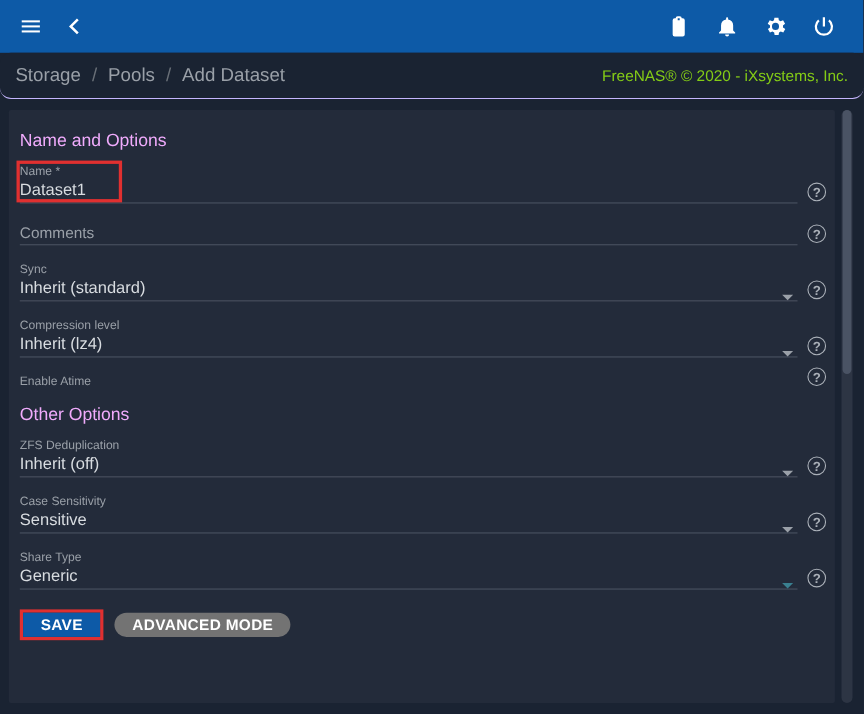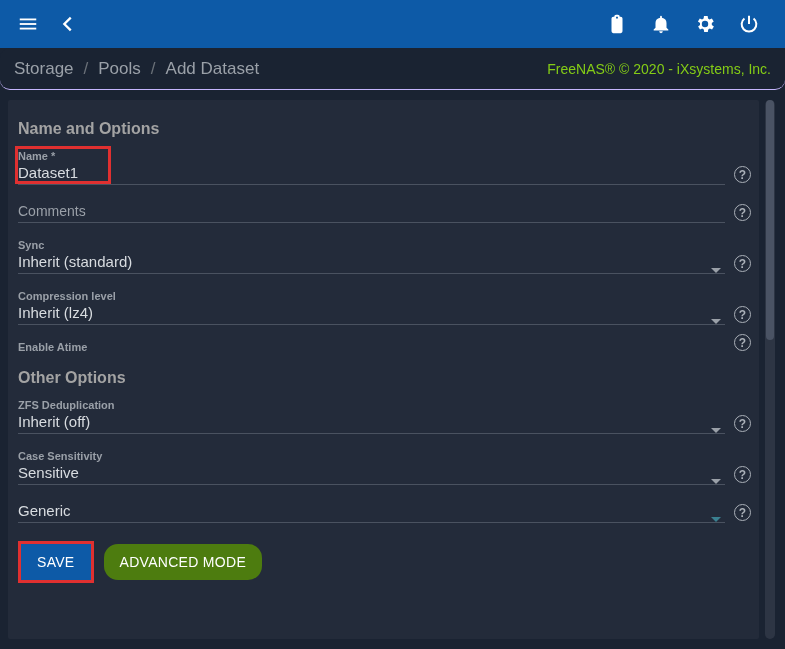--- a/index.html
+++ b/index.html
@@ -61,35 +61,34 @@
   }
   .scrollbar-thumb {
     position: absolute;
     top: 0; left: 1px; right: 1px;
     height: 240px;
     background: #4a5364;
     border-radius: 4px;
   }
   .section-title {
     font-size: 16px;
-    font-weight: bold;
-    color: #a3a3a3;
+    font-weight: normal;
+    color: #f0abfc;
     margin: 6px 0 12px 0;
   }
   .field {
     position: relative;
     margin-bottom: 16px;
     padding-right: 28px;
   }
   .field-label {
     font-size: 11px;
     color: #9aa0a8;
     margin-bottom: 1px;
     display: block;
-    font-weight: bold;
   }
   .field-row {
     display: flex;
     align-items: flex-end;
     border-bottom: 1px solid #4a5260;
     min-height: 22px;
   }
   .field-value {
     flex: 1;
     font-size: 15px;
@@ -126,32 +125,32 @@
     border: 3px solid #e03030;
     pointer-events: none;
   }
   .button-row {
     display: flex;
     gap: 10px;
     margin-top: 18px;
     align-items: center;
   }
   .btn {
-    height: 36px;
+    height: 22px;
     padding: 0 16px;
     font-size: 14px;
-    font-weight: normal;
+    font-weight: bold;
     border: none;
     cursor: pointer;
     display: flex; align-items: center; justify-content: center;
     letter-spacing: 0.3px;
   }
   .btn-save { background: #0d5aa7; color: #fff; }
   .btn-cancel { background: #f2c94c; color: #2a2a2a; }
-  .btn-adv { background: #4d7c0f; color: #fff; border-radius: 14px; }
+  .btn-adv { background: #737373; color: #fff; border-radius: 14px; }
   .save-wrap {
     border: 3px solid #e03030;
     padding: 0;
     display: inline-flex;
   }
 </style>
 </head>
 <body>
 
 <div class="topbar">
@@ -263,20 +262,21 @@
     <div class="field">
       <span class="field-label">Case Sensitivity</span>
       <div class="field-row">
         <span class="field-value">Sensitive</span>
         <span class="dropdown-arrow"></span>
       </div>
       <div class="help-icon">?</div>
     </div>
 
     <div class="field">
+      <span class="field-label">Share Type</span>
       <div class="field-row">
         <span class="field-value">Generic</span>
         <span class="dropdown-arrow" style="border-top-color:#3a8090;"></span>
       </div>
       <div class="help-icon">?</div>
     </div>
 
     <div class="button-row">
       <span class="save-wrap">
         <button class="btn btn-save">SAVE</button>

